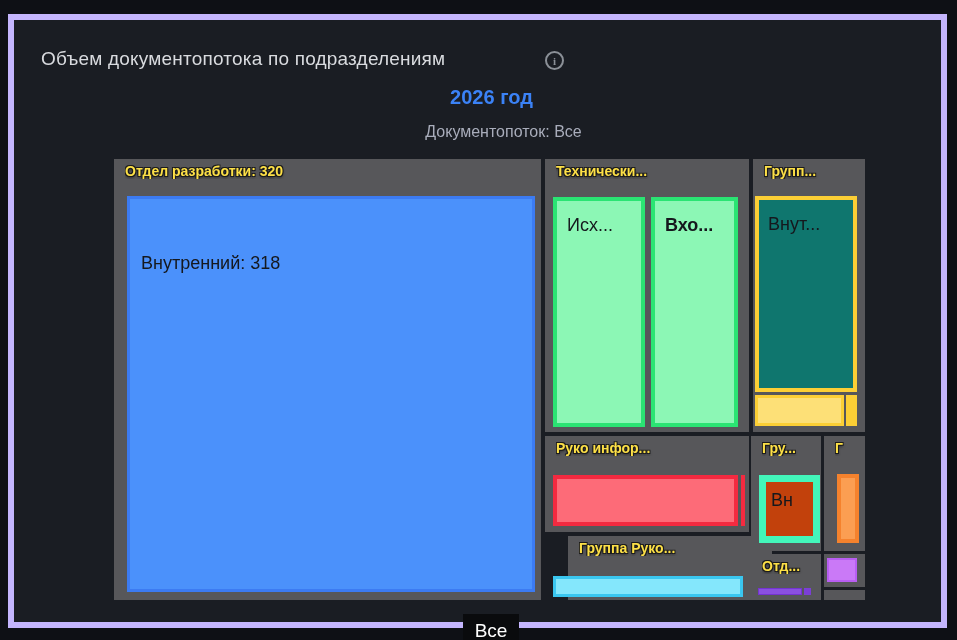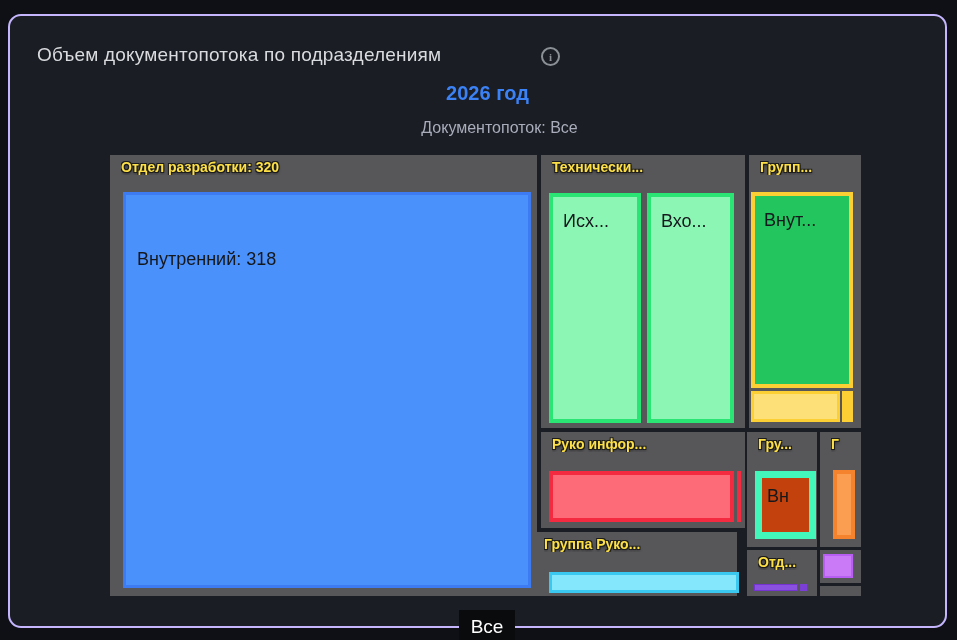--- a/index.html
+++ b/index.html
@@ -4,21 +4,21 @@
 <style>
   html,body{margin:0;padding:0;}
   body{
     width:957px;height:640px;position:relative;overflow:hidden;
     background:#0e1015;
     font-family:"Liberation Sans","DejaVu Sans",sans-serif;
     -webkit-font-smoothing:antialiased;
   }
   .panel{
     position:absolute;left:8px;top:14px;width:939px;height:614px;
-    background:#1a1d23;border:2px solid #c4b5fd;border-radius:13px;
+    background:#1a1d23;border:6px solid #c4b5fd;border-radius:0;
     box-sizing:border-box;
   }
   .panel-title{
     position:absolute;left:27px;top:28px;
     font-size:19px;font-weight:500;color:#d9dbdf;letter-spacing:.2px;
   }
   .info-icon{
     position:absolute;left:531px;top:31px;width:19px;height:19px;
     border:2px solid #8b9097;border-radius:50%;box-sizing:border-box;
     color:#8b9097;font-size:11px;font-weight:700;
@@ -32,42 +32,42 @@
   .chart-subtitle{
     position:absolute;left:20px;top:103px;width:939px;text-align:center;
     font-size:16px;font-weight:400;color:#a9adbb;
   }
   
   .sec{position:absolute;background:#57575a;box-sizing:border-box;overflow:hidden;}
   .sec-dev   {left:100px;top:139px;width:427px;height:441px;}
   .sec-tech  {left:531px;top:139px;width:204px;height:273px;}
   .sec-grp1  {left:739px;top:139px;width:112px;height:273px;}
   .sec-info  {left:531px;top:416px;width:204px;height:96px;}
-  .sec-ruko  {left:523px;top:516px;width:204px;height:64px;}
+  .sec-ruko  {left:554px;top:516px;width:204px;height:64px;}
   .sec-gru2  {left:737px;top:416px;width:70px;height:115px;}
   .sec-g3    {left:810px;top:416px;width:41px;height:115px;}
   .sec-otd   {left:737px;top:534px;width:70px;height:46px;}
   .sec-violet{left:810px;top:534px;width:41px;height:33px;}
   .sec-empty {left:810px;top:570px;width:41px;height:10px;}
   .hdr{
     position:absolute;left:11px;top:4px;right:4px;
     font-size:14px;font-weight:700;color:#fde047;white-space:nowrap;overflow:hidden;
     text-shadow:-1px -1px 0 #1c1c1c,1px -1px 0 #1c1c1c,-1px 1px 0 #1c1c1c,1px 1px 0 #1c1c1c,0 2px 3px rgba(0,0,0,.55);
   }
   
   .tile{position:absolute;box-sizing:border-box;}
   .tile .lbl{
     font-size:18px;color:#15181d;white-space:nowrap;overflow:hidden;display:block;
   }
   .tile-blue{left:113px;top:176px;width:408px;height:396px;background:#4b91fb;border:3px solid #3c7bf2;}
   .tile-blue .lbl{padding:14px 0 0 11px;margin-top:40px;}
   .tile-green1{left:539px;top:177px;width:92px;height:230px;background:#8cf7b5;border:4px solid #2ae473;}
-  .tile-green2{left:637px;top:177px;width:87px;height:230px;background:#8cf7b5;border:4px solid #2ae473;}
+  .tile-green2{left:637px;top:177px;width:87px;height:230px;background:#8cf7b5;border:4px solid #2ae473;font-weight:bold;}
   .tile-green1 .lbl,.tile-green2 .lbl{padding:14px 0 0 10px;}
-  .tile-yellow-big{left:741px;top:176px;width:102px;height:196px;background:#22c55e;border:4px solid #fccf35;}
+  .tile-yellow-big{left:741px;top:176px;width:102px;height:196px;background:#0f766e;border:4px solid #fccf35;}
   .tile-yellow-big .lbl{padding:14px 0 0 9px;}
   .tile-yellow-s1{left:741px;top:375px;width:89px;height:31px;background:#fde077;border:3px solid #fccf35;}
   .tile-yellow-s2{left:832px;top:375px;width:11px;height:31px;background:#fccf35;}
   .tile-red{left:539px;top:455px;width:185px;height:51px;background:#fd6b78;border:4px solid #f42a40;}
   .tile-red-sliver{left:727px;top:455px;width:4px;height:51px;background:#f42a40;}
   .tile-cyan{left:539px;top:556px;width:190px;height:21px;background:#84e7fc;border:3px solid #3ac7f0;}
   .tile-teal{left:745px;top:455px;width:61px;height:68px;background:#c2410c;border:7px solid #43f6ba;}
   .tile-teal .lbl{padding:8px 0 0 5px;}
   .tile-orange{left:823px;top:454px;width:22px;height:69px;background:#fb9e52;border:4px solid #f5822d;}
   .tile-purple1{left:744px;top:568px;width:44px;height:7px;background:#8a50e0;border:1px solid #7434d0;}

